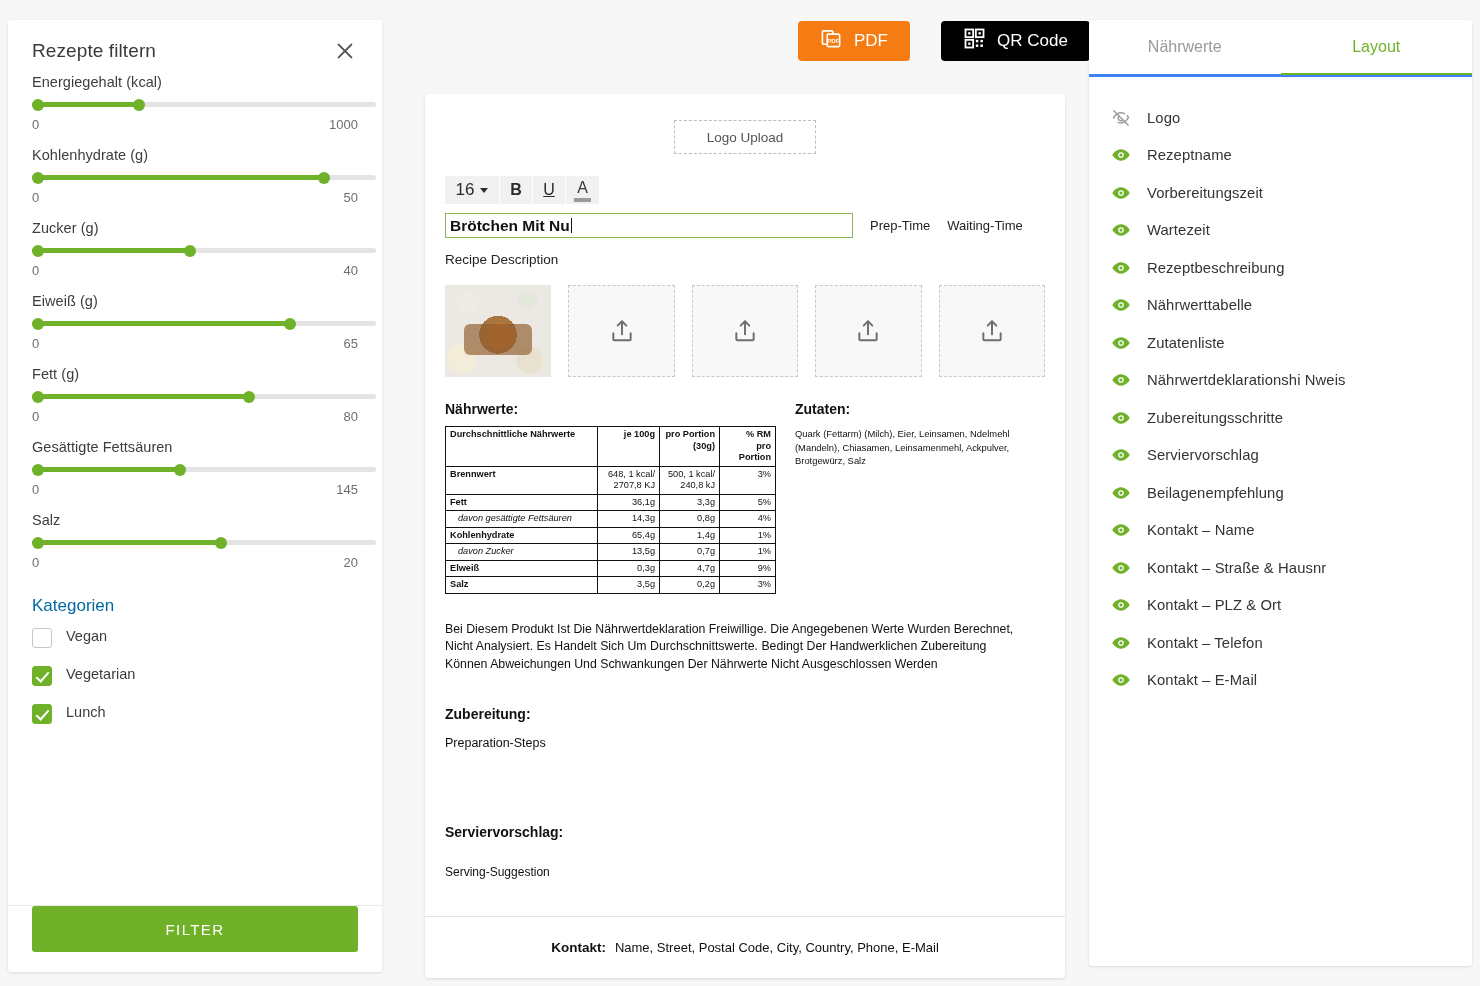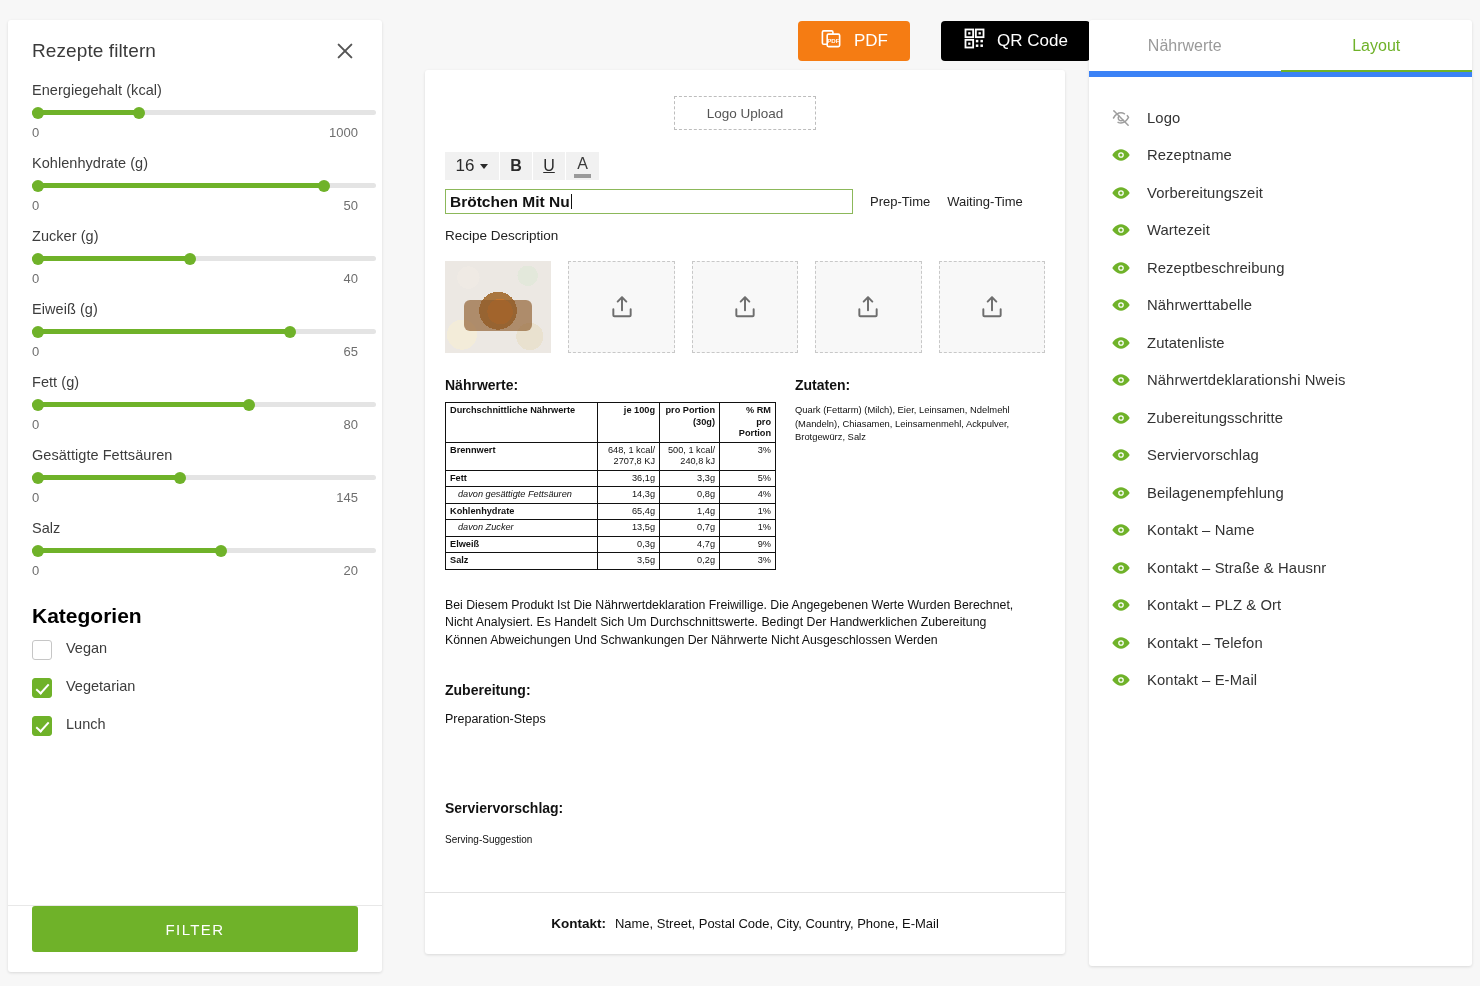--- a/index.html
+++ b/index.html
@@ -21,21 +21,21 @@
     box-shadow: 0 1px 3px rgba(0,0,0,0.12);
     display: flex; flex-direction: column;
   }
   .filter-scroll {
     flex: 1 1 auto;
     padding: 20px 24px 8px 24px;
     overflow: hidden;
   }
   .filter-head {
     display: flex; align-items: flex-start; justify-content: space-between;
-    margin-bottom: 18px;
+    margin-bottom: 10px;
   }
   .filter-title {
     font-size: 19px; color: #3a3a3a; font-weight: 400; letter-spacing: .1px;
   }
   .close-btn {
     width: 26px; height: 26px; position: relative; cursor: pointer;
     margin-top: -2px;
   }
   .close-btn::before, .close-btn::after {
     content: ""; position: absolute; left: 3px; top: 12px;
@@ -60,21 +60,21 @@
     position: absolute; top: -3.5px; width: 12px; height: 12px;
     background: #6fb229; border-radius: 50%;
   }
   .slider-knob.left { left: 0px; }
   .slider-scale {
     display: flex; justify-content: space-between;
     font-size: 13px; color: #6e6e6e; margin-top: 10px;
   }
 
   .cat-title {
-    font-size: 21px; color: #000000; margin: 26px 0 12px 0; font-weight: bold;
+    font-size: 17px; color: #0369a1; margin: 26px 0 12px 0;
   }
   .cat-row {
     display: flex; align-items: flex-start; gap: 14px; height: 38px; cursor: pointer;
   }
   .cbox {
     width: 20px; height: 20px; border-radius: 3px; flex: none;
     border: 1px solid #c6c6c6; background: #fff; position: relative;
   }
   .cbox.on { background: #6fb229; border-color: #6fb229; }
   .cbox.on::after {
@@ -102,21 +102,21 @@
     display: flex; align-items: center; gap: 11px;
     height: 40px; padding: 0 22px; border: none; border-radius: 4px;
     color: #fff; font-size: 17px; cursor: pointer;
     font-family: "Liberation Sans", sans-serif;
   }
   .act-btn.pdf { background: #f57c13; }
   .act-btn.qr  { background: #000000; margin-left: 12px; }
 
   
   .doc {
-    position: absolute; left: 425px; top: 70px;
+    position: absolute; left: 425px; top: 94px;
     width: 640px; height: 884px;
     background: #fff; border-radius: 3px;
     box-shadow: 0 1px 3px rgba(0,0,0,0.12);
     overflow: hidden;
   }
   .doc-body { padding: 22px 20px 0 20px; position: relative; height: 820px; }
 
   .logo-upload {
     width: 142px; height: 34px; margin: 4px auto 0 auto;
     border: 1px dashed #bdbdbd; display: flex; align-items: center;
@@ -202,39 +202,39 @@
   .disclaimer {
     font-size: 12.3px; color: #111; line-height: 1.45; margin-top: 27px;
     width: 578px;
   }
   .prep-head { font-size: 14px; font-weight: bold; color: #111; margin-top: 32px; }
   .prep-body { font-size: 12.5px; color: #111; margin-top: 14px; }
 
   .serve-row { display: flex; margin-top: 74px; }
   .serve-col-a { width: 344px; }
   .serve-col-b { width: 250px; }
-  .serve-body { font-size: 10px; color: #111; margin-top: 18px; }
+  .serve-body { font-size: 12px; color: #111; margin-top: 25px; }
 
   .doc-foot {
     position: absolute; left: 0; bottom: 0; width: 640px; height: 62px;
     border-top: 1px solid #e2e2e2; display: flex; align-items: center;
     justify-content: center; gap: 9px;
   }
   .kontakt-lbl { font-size: 13.5px; font-weight: bold; color: #111; }
   .kontakt-val { font-size: 13px; color: #111; }
 
   
   .right-panel {
     position: absolute; left: 1089px; top: 20px;
     width: 383px; height: 946px;
     background: #fff; border-radius: 3px;
     box-shadow: 0 1px 3px rgba(0,0,0,0.12);
     overflow: hidden;
   }
-  .tabs { display: flex; border-bottom: 6px solid #3b82f6; height: 57px; }
+  .tabs { display: flex; border-bottom: 3px solid #3b82f6; height: 57px; }
   .tab {
     flex: 1; display: flex; align-items: center; justify-content: center;
     font-size: 16px; color: #9a9a9a; cursor: pointer; position: relative;
   }
   .tab.active { color: #6fb229; }
   .tab.active::after {
     content: ""; position: absolute; left: 0; right: 0; bottom: -1px;
     height: 2.5px; background: #6fb229;
   }
   .layout-list { padding: 22px 0 0 0; }

